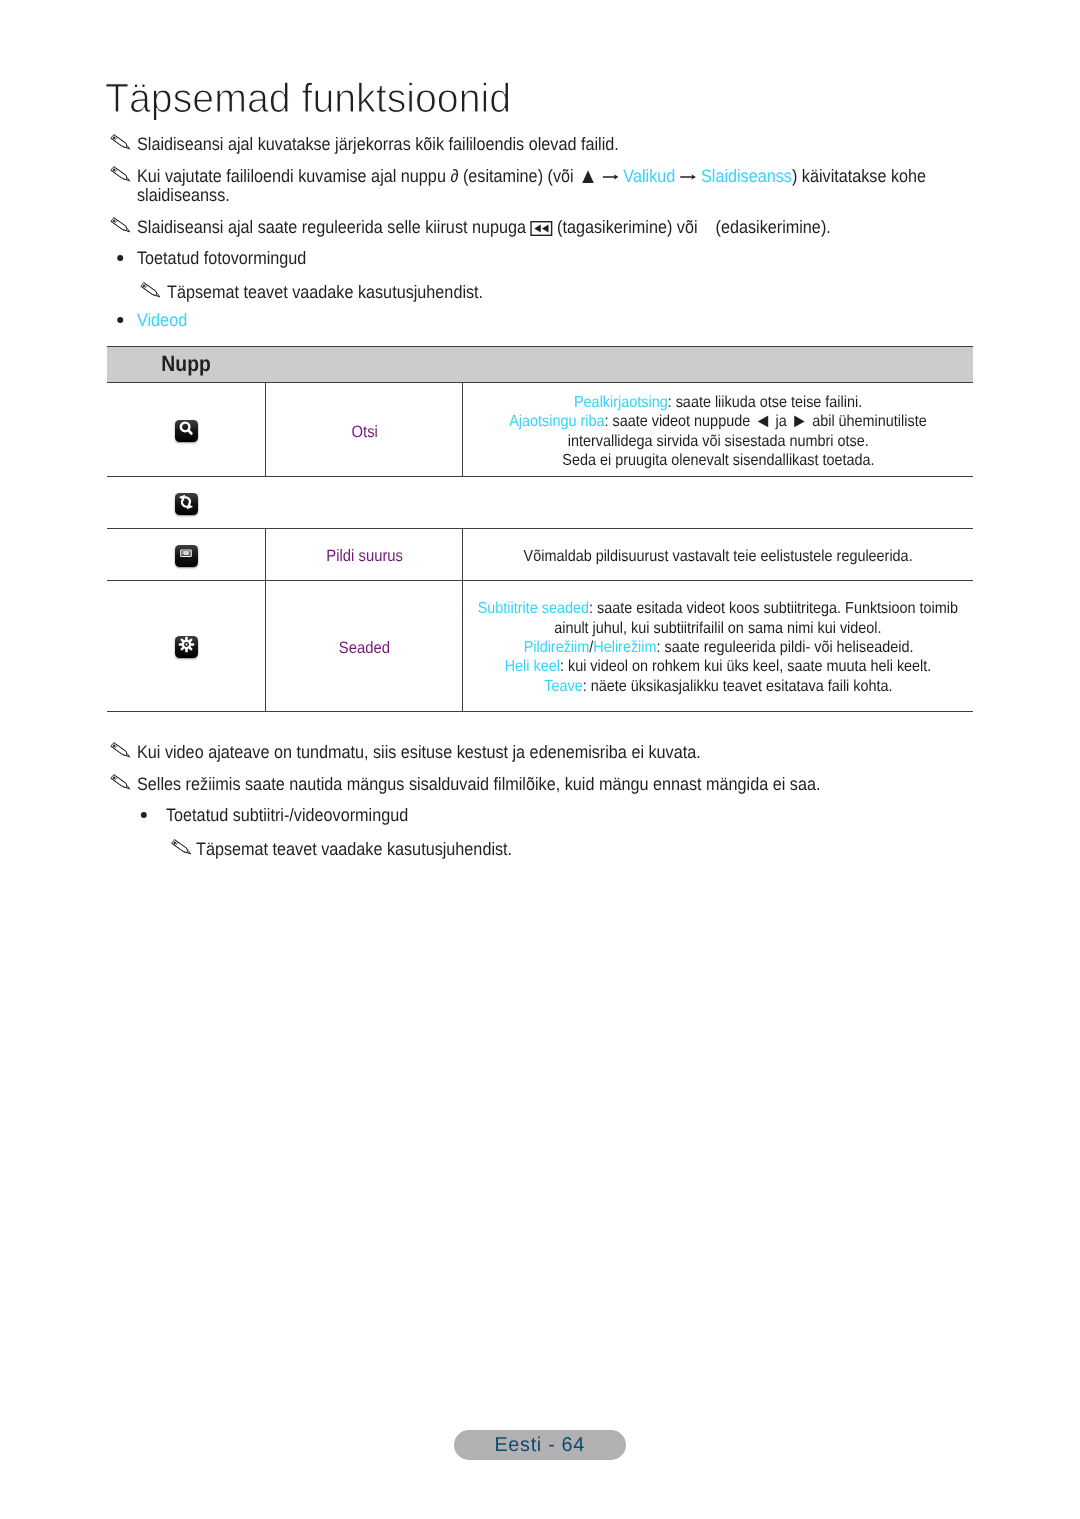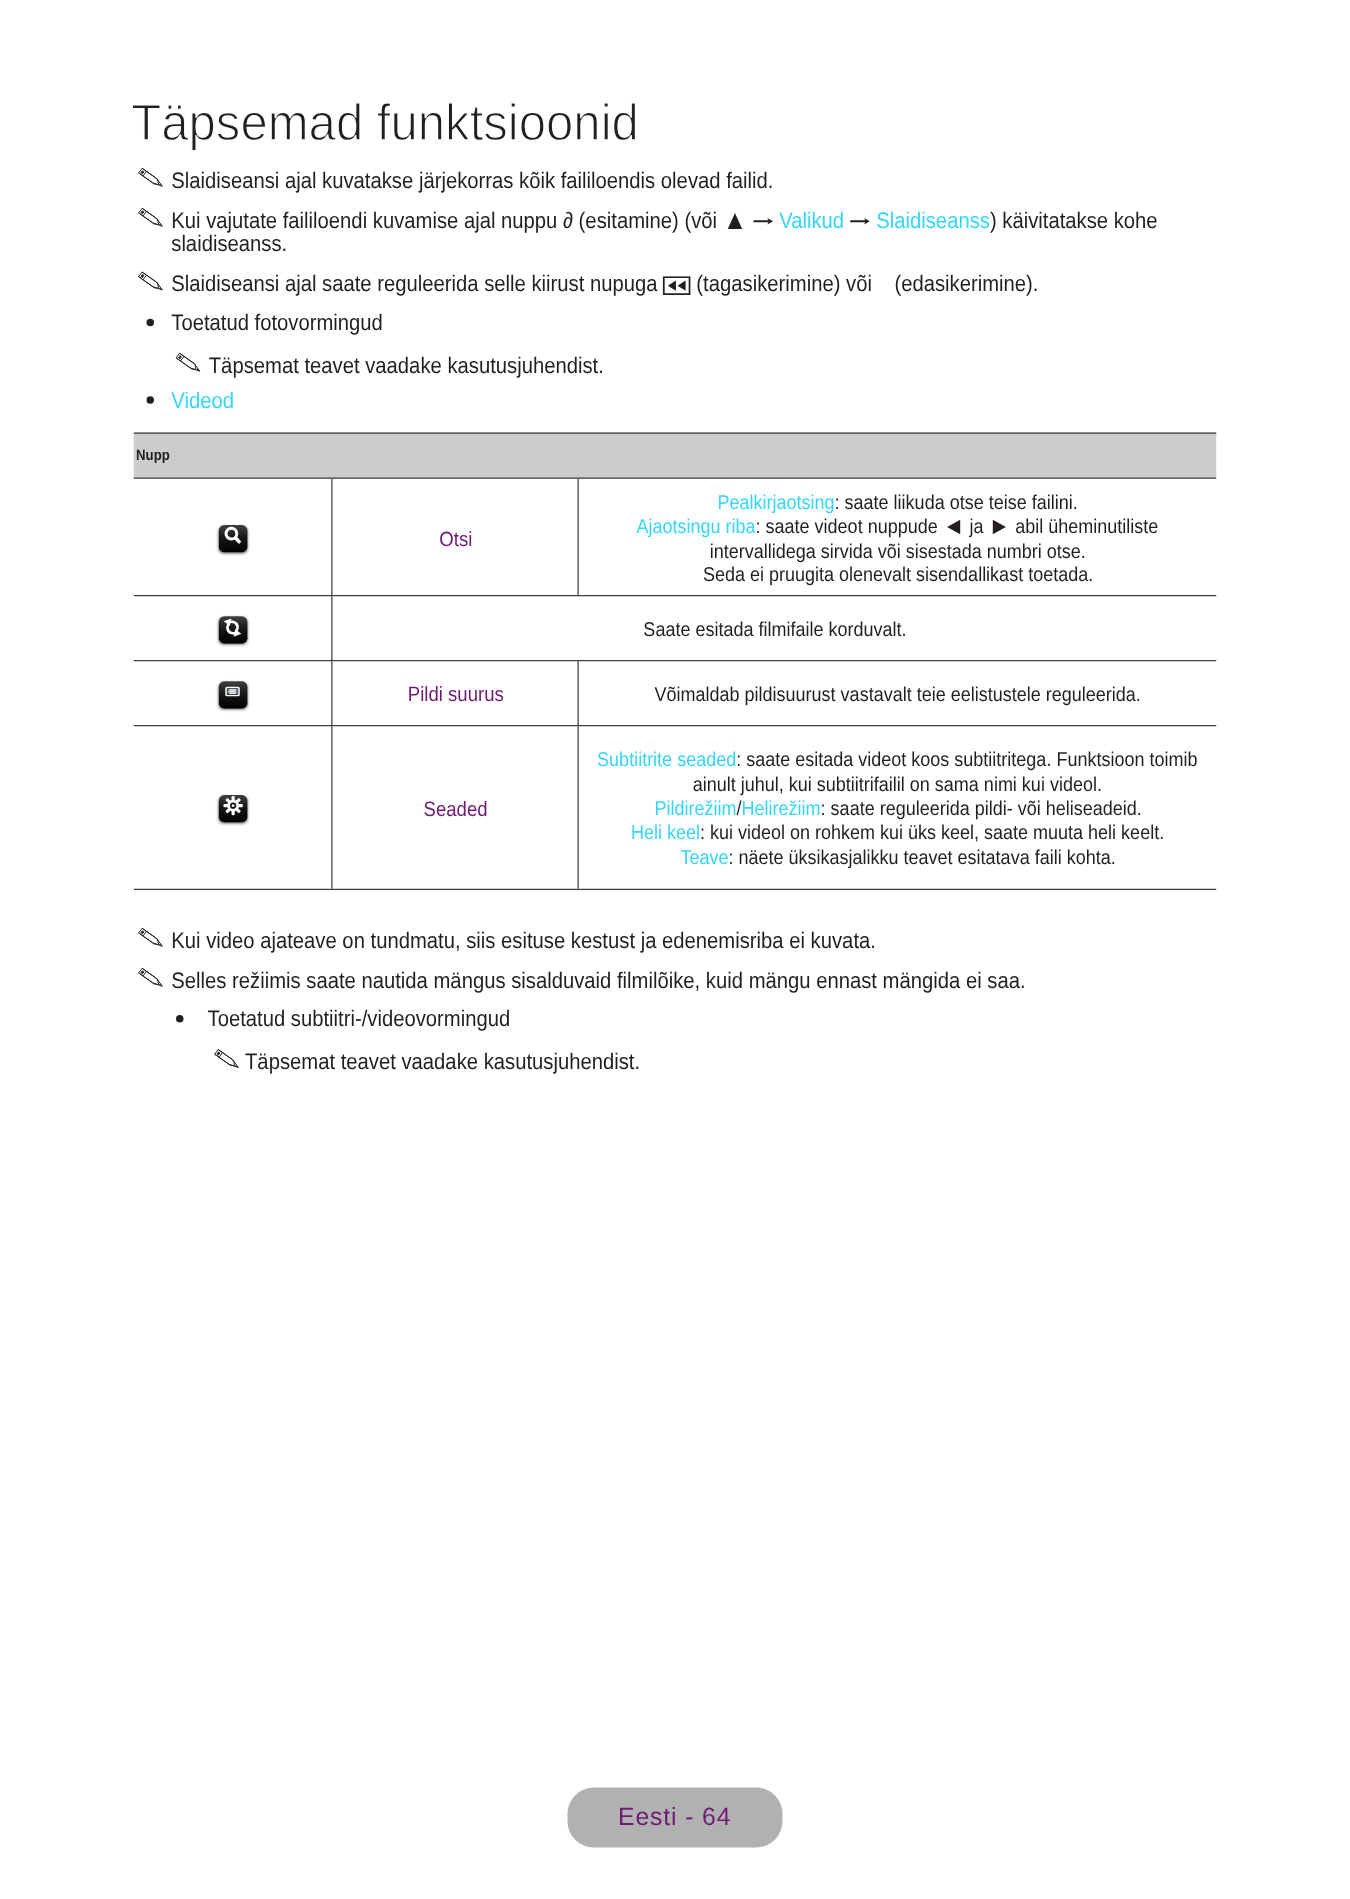--- a/index.html
+++ b/index.html
@@ -29,42 +29,42 @@
   .bull{position:absolute;width:6.4px;height:6.4px;border-radius:50%;background:#231f20;}
 
   
   .keybox{display:inline-block;width:24.5px;height:15px;vertical-align:-2.5px;position:relative;transform:scaleX(1.1111);transform-origin:center;}
   .keybox svg{display:block;}
 
   
   .tbl{position:absolute;left:107.3px;top:345.6px;width:866px;}
   .thead{display:flex;background:#cccccc;height:35.6px;border-top:1.8px solid #3f3f41;
          border-bottom:1.8px solid #3f3f41;}
-  .th{font-size:12px;font-weight:bold;display:flex;align-items:center;color:#231f20;}
+  .th{font-size:22px;font-weight:bold;display:flex;align-items:center;justify-content:center;color:#231f20;}
   .th span{transform:scaleX(0.88);transform-origin:center;display:inline-block;}
   .th1{width:158px;}
   .th2{flex:1;border-left:1.8px solid #3f3f41;}
   .trow{display:flex;border-bottom:1.6px solid #3f3f41;}
   .c1{width:158px;flex:0 0 158px;display:flex;align-items:center;justify-content:center;}
   .c2{width:196px;flex:0 0 196px;border-left:1.6px solid #3f3f41;display:flex;align-items:center;
       justify-content:center;color:#701a75;font-size:16.5px;}
   .c2 span{transform:scaleX(0.90);transform-origin:center;display:inline-block;position:relative;top:2.5px;}
   .c3{flex:1 1 auto;min-width:0;overflow:visible;border-left:1.6px solid #3f3f41;display:flex;flex-direction:column;
       align-items:center;justify-content:center;font-size:16px;line-height:19.3px;text-align:center;padding-top:4px;}
   .c3 > div{transform:scaleX(0.90);transform-origin:center;white-space:nowrap;}
   .h1{height:93.0px;} .h2{height:50.8px;} .h3{height:50.8px;} .h4{height:129.8px;}
 
   .ibtn{width:22.5px;height:22.5px;border-radius:4.5px;position:relative;top:1.5px;
         background:linear-gradient(180deg,#404040 0%,#161616 48%,#000 100%);
         display:flex;align-items:center;justify-content:center;
         box-shadow:0 1px 2px rgba(0,0,0,.45);}
 
   
-  .pill{position:absolute;left:453.6px;top:1430px;width:172px;height:48px;border-radius:21px;
-        background:#b1b1b1;color:#701a75;font-size:20px;letter-spacing:0.7px;display:flex;align-items:center;
+  .pill{position:absolute;left:453.6px;top:1430px;width:172px;height:30px;border-radius:21px;
+        background:#b1b1b1;color:#0c4a6e;font-size:20px;letter-spacing:0.7px;display:flex;align-items:center;
         justify-content:center;}
   .pill span{transform:scaleX(0.99);transform-origin:center;display:inline-block;}
 </style>
 </head>
 <body>
 
 <div class="page">
   <div class="title">Täpsemad funktsioonid</div>
 
   <div class="row" style="left:137px;top:135px;width:850px">
@@ -197,23 +197,20 @@
             <span class="ibtn">
               <span><svg width="18" height="18" viewBox="0 0 18 18">
                   <g fill="#fff" fill-rule="evenodd">
                     <path d="M6.2 4.1 A5.3 5.3 0 0 1 12.2 12.8 L10.9 11.5 A3.6 3.6 0 0 0 7.1 5.6 Z"></path>
                     <path d="M11.8 13.9 A5.3 5.3 0 0 1 5.8 5.2 L7.1 6.5 A3.6 3.6 0 0 0 10.9 12.4 Z"></path>
                     <path d="M8.2 1.7 L6.8 7.6 L1.9 4.0 Z"></path>
                     <path d="M9.8 16.3 L11.2 10.4 L16.1 14.0 Z"></path>
                   </g>
                 </svg></span>
             </span>
-          </div>
-          <div class="c3">
-            <div><span>Saate esitada filmifaile korduvalt.</span></div>
           </div>
         </div>
         <div class="trow h3">
           <div class="c1">
             <span class="ibtn">
               <span><svg width="16" height="16" viewBox="0 0 16 16">
                   <rect x="2.2" y="4.4" width="11.6" height="7.6" rx="1.3" fill="#fff"></rect>
                   <rect x="3.4" y="5.5" width="9.2" height="5.4" rx="0.5" fill="#1a1a1a"></rect>
                   <rect x="4.1" y="6.1" width="8.0" height="4.2" rx="0.3" fill="#cfd8dc"></rect>
                   <circle cx="5.0" cy="7.0" r="0.55" fill="#111"></circle>

